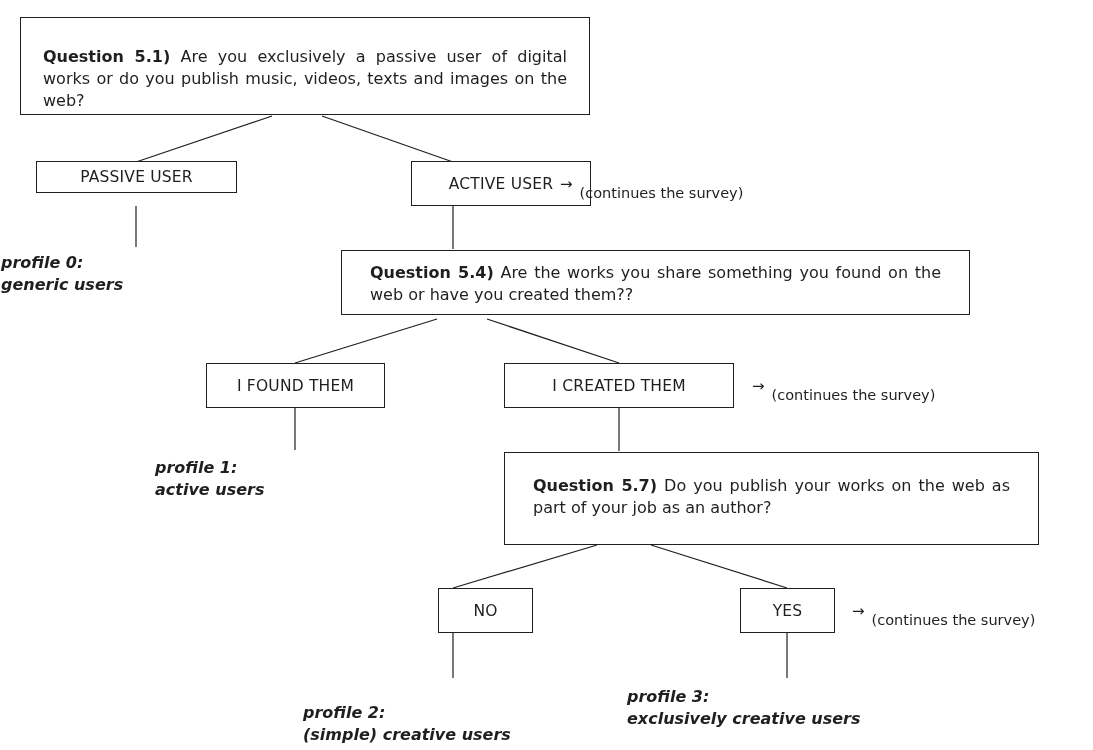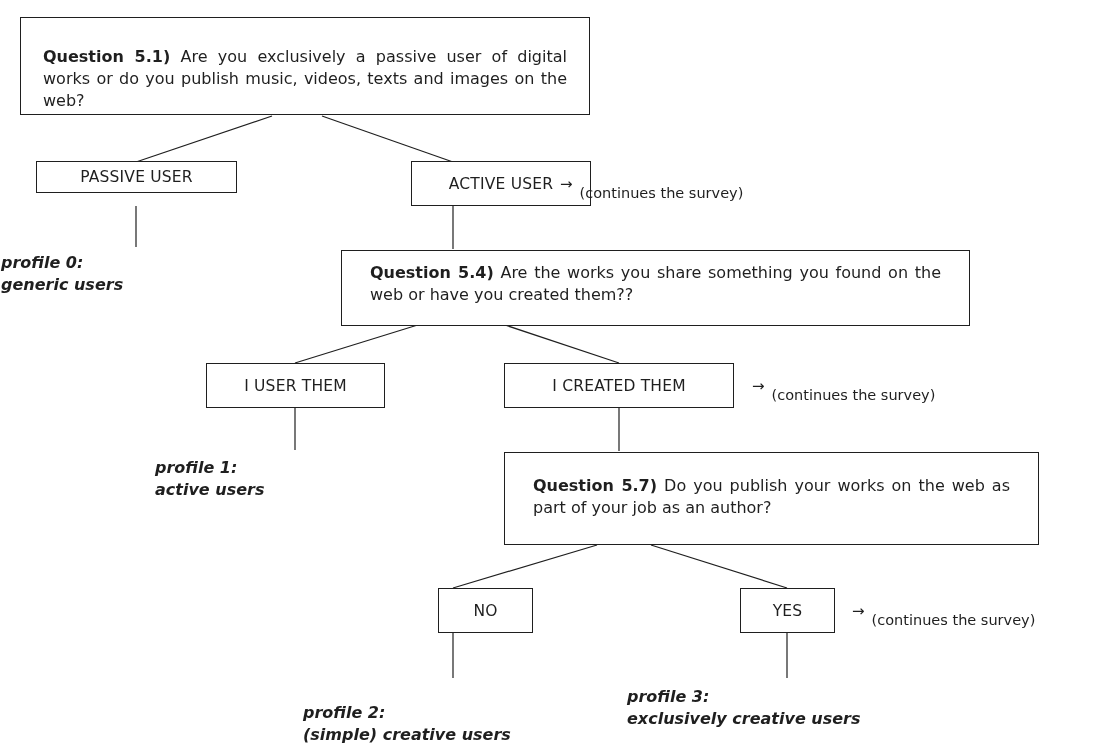--- a/index.html
+++ b/index.html
@@ -106,27 +106,27 @@
   <div class="note" style="left:560px; top:161px; height:45px;">
     <span class="arrow">→</span>
     <span class="note-text">(continues the survey)</span>
   </div>
 
   <div class="profile" style="left:1px; top:252px; width:260px;">
     <div>profile 0:</div>
     <div>generic users</div>
   </div>
 
-  <div class="box qbox" style="left:341px; top:250px; width:629px; height:76px; padding:11px 28px 0 28px;">
+  <div class="box qbox" style="left:341px; top:250px; width:629px; height:65px; padding:11px 28px 0 28px;">
     <span class="qlabel">Question 5.4)</span>
     <span>Are the works you share something you found on the web or have you created them??</span>
   </div>
 
   <div class="box abox" style="left:206px; top:363px; width:179px; height:45px;">
-    <span>I USER THEM</span>
+    <span>I FOUND THEM</span>
   </div>
 
   <div class="box abox" style="left:504px; top:363px; width:230px; height:45px;">
     <span>I CREATED THEM</span>
   </div>
 
   <div class="note" style="left:752px; top:363px; height:45px;">
     <span class="arrow">→</span>
     <span class="note-text">(continues the survey)</span>
   </div>

